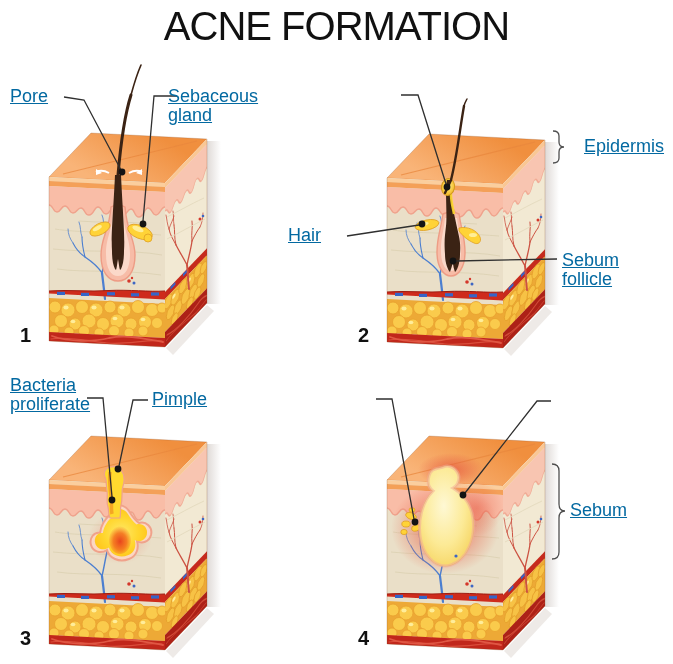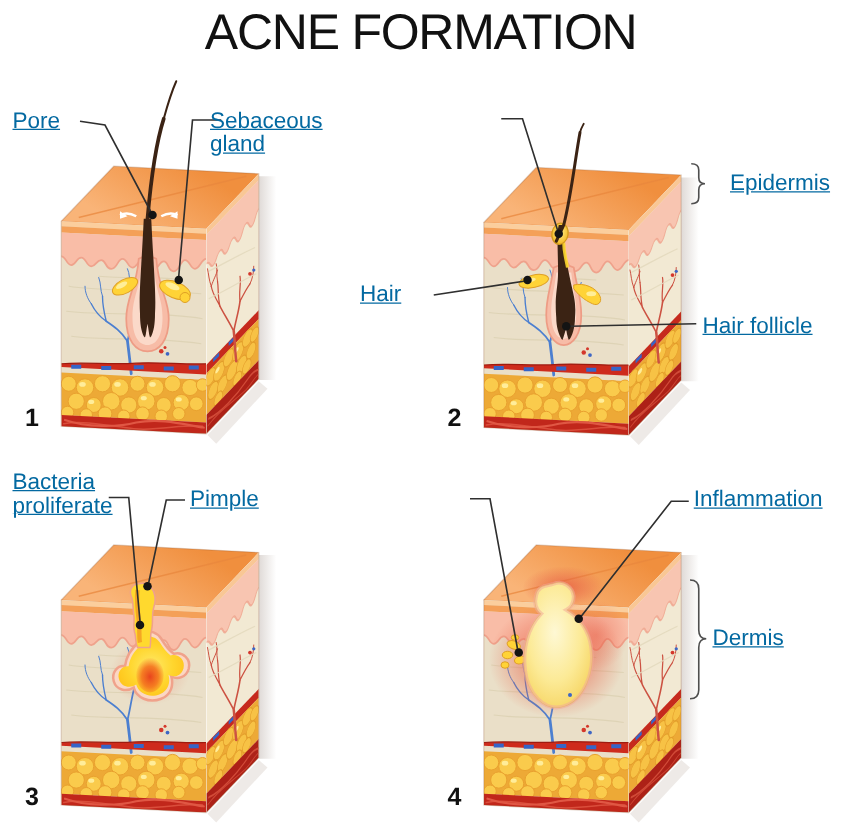--- a/index.html
+++ b/index.html
@@ -336,26 +336,25 @@
         </g>
     </g>
   </svg>
 
   <div class="label" style="left:10px;top:87px">Pore</div>
   <div class="label r" style="left:168px;top:87px;width:98px">Sebaceous
 gland</div>
 
   <div class="label" style="left:288px;top:226px">Hair</div>
   <div class="label" style="left:584px;top:137px">Epidermis</div>
-  <div class="label" style="left:562px;top:251px">Hair follicle</div>
+  <div class="label" style="left:562px;top:251px">Sebum follicle</div>
 
   <div class="label" style="left:10px;top:376px">Bacteria
 proliferate</div>
   <div class="label" style="left:152px;top:390px">Pimple</div>
 
-  <div class="label" style="left:555px;top:390px">Inflammation</div>
-  <div class="label" style="left:570px;top:501px">Dermis</div>
+  <div class="label" style="left:570px;top:501px">Sebum</div>
 
   <div class="pnum" style="left:20px;top:324px">1</div>
   <div class="pnum" style="left:358px;top:324px">2</div>
   <div class="pnum" style="left:20px;top:627px">3</div>
   <div class="pnum" style="left:358px;top:627px">4</div>
 </div>
 
 </body></html>

